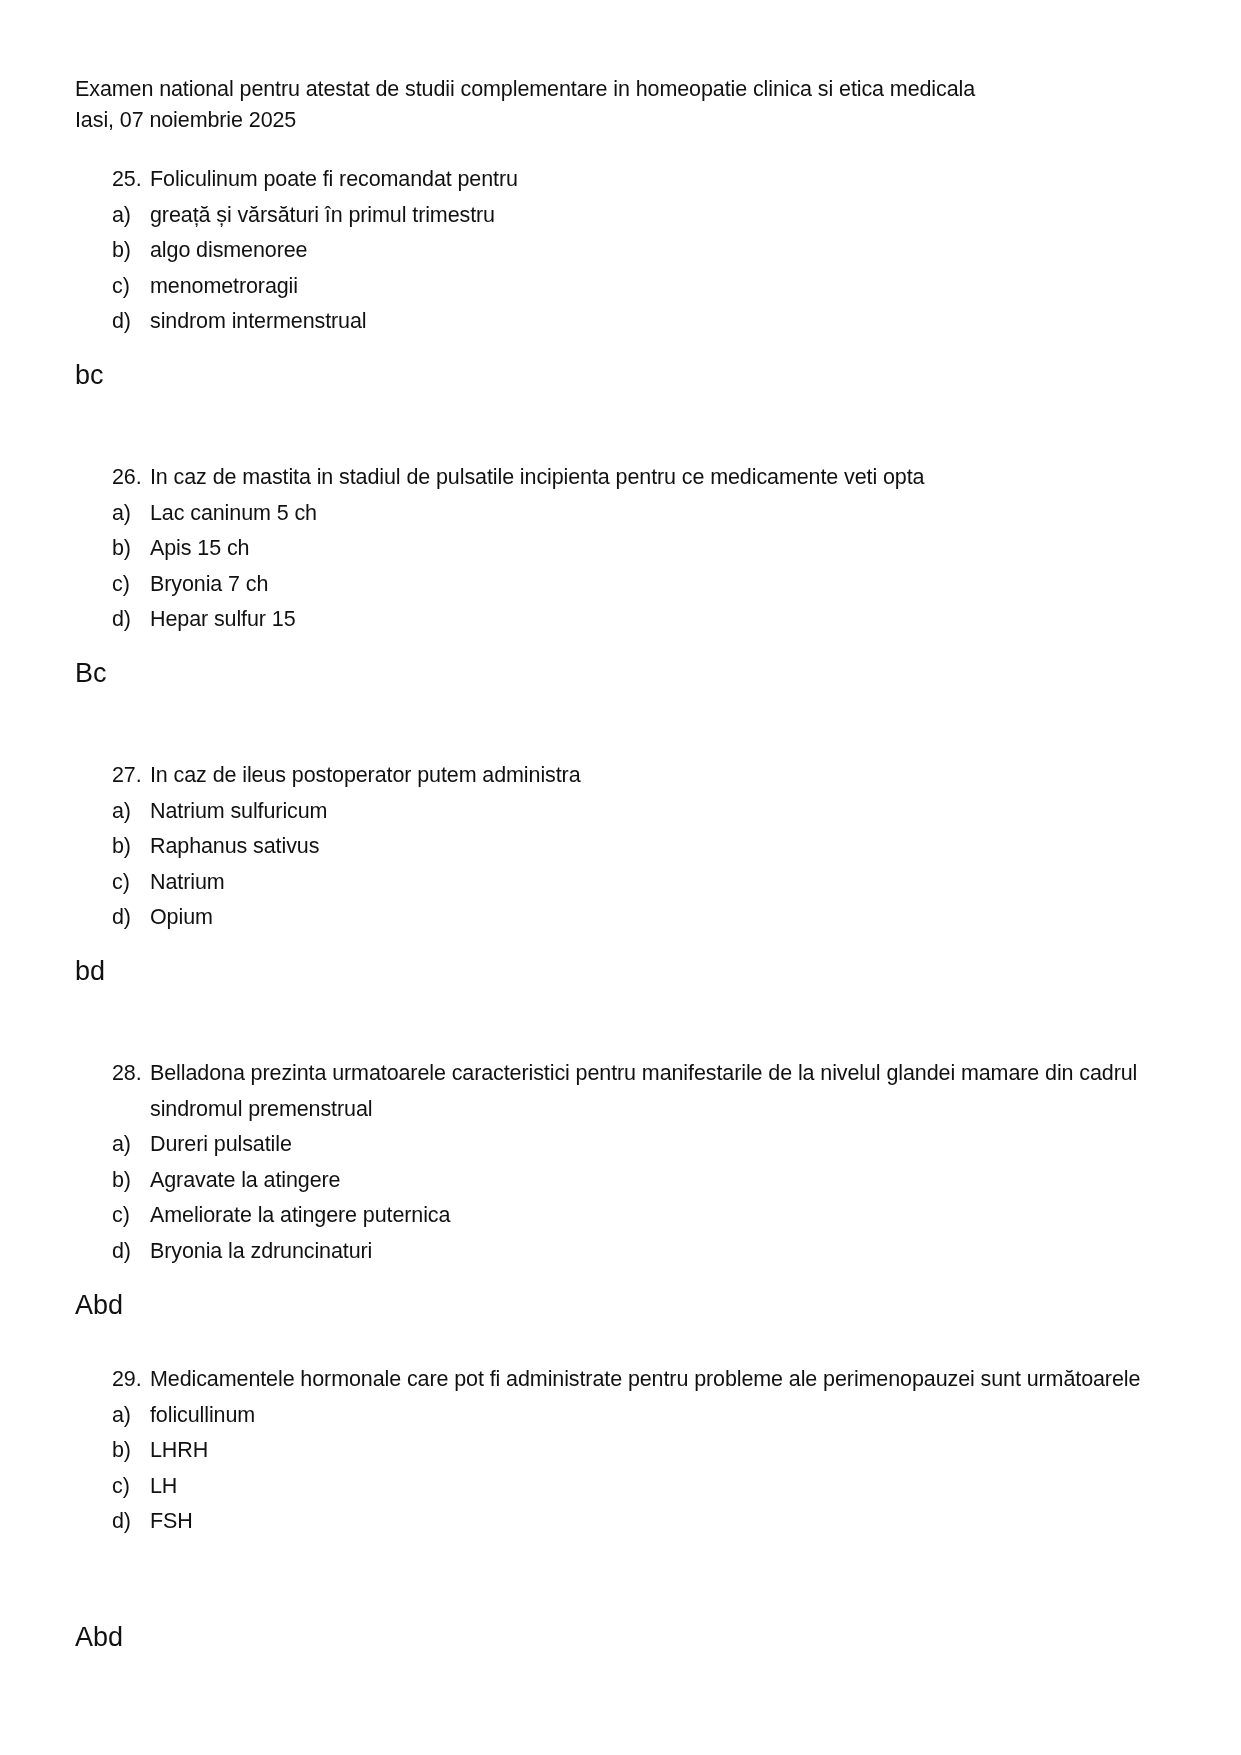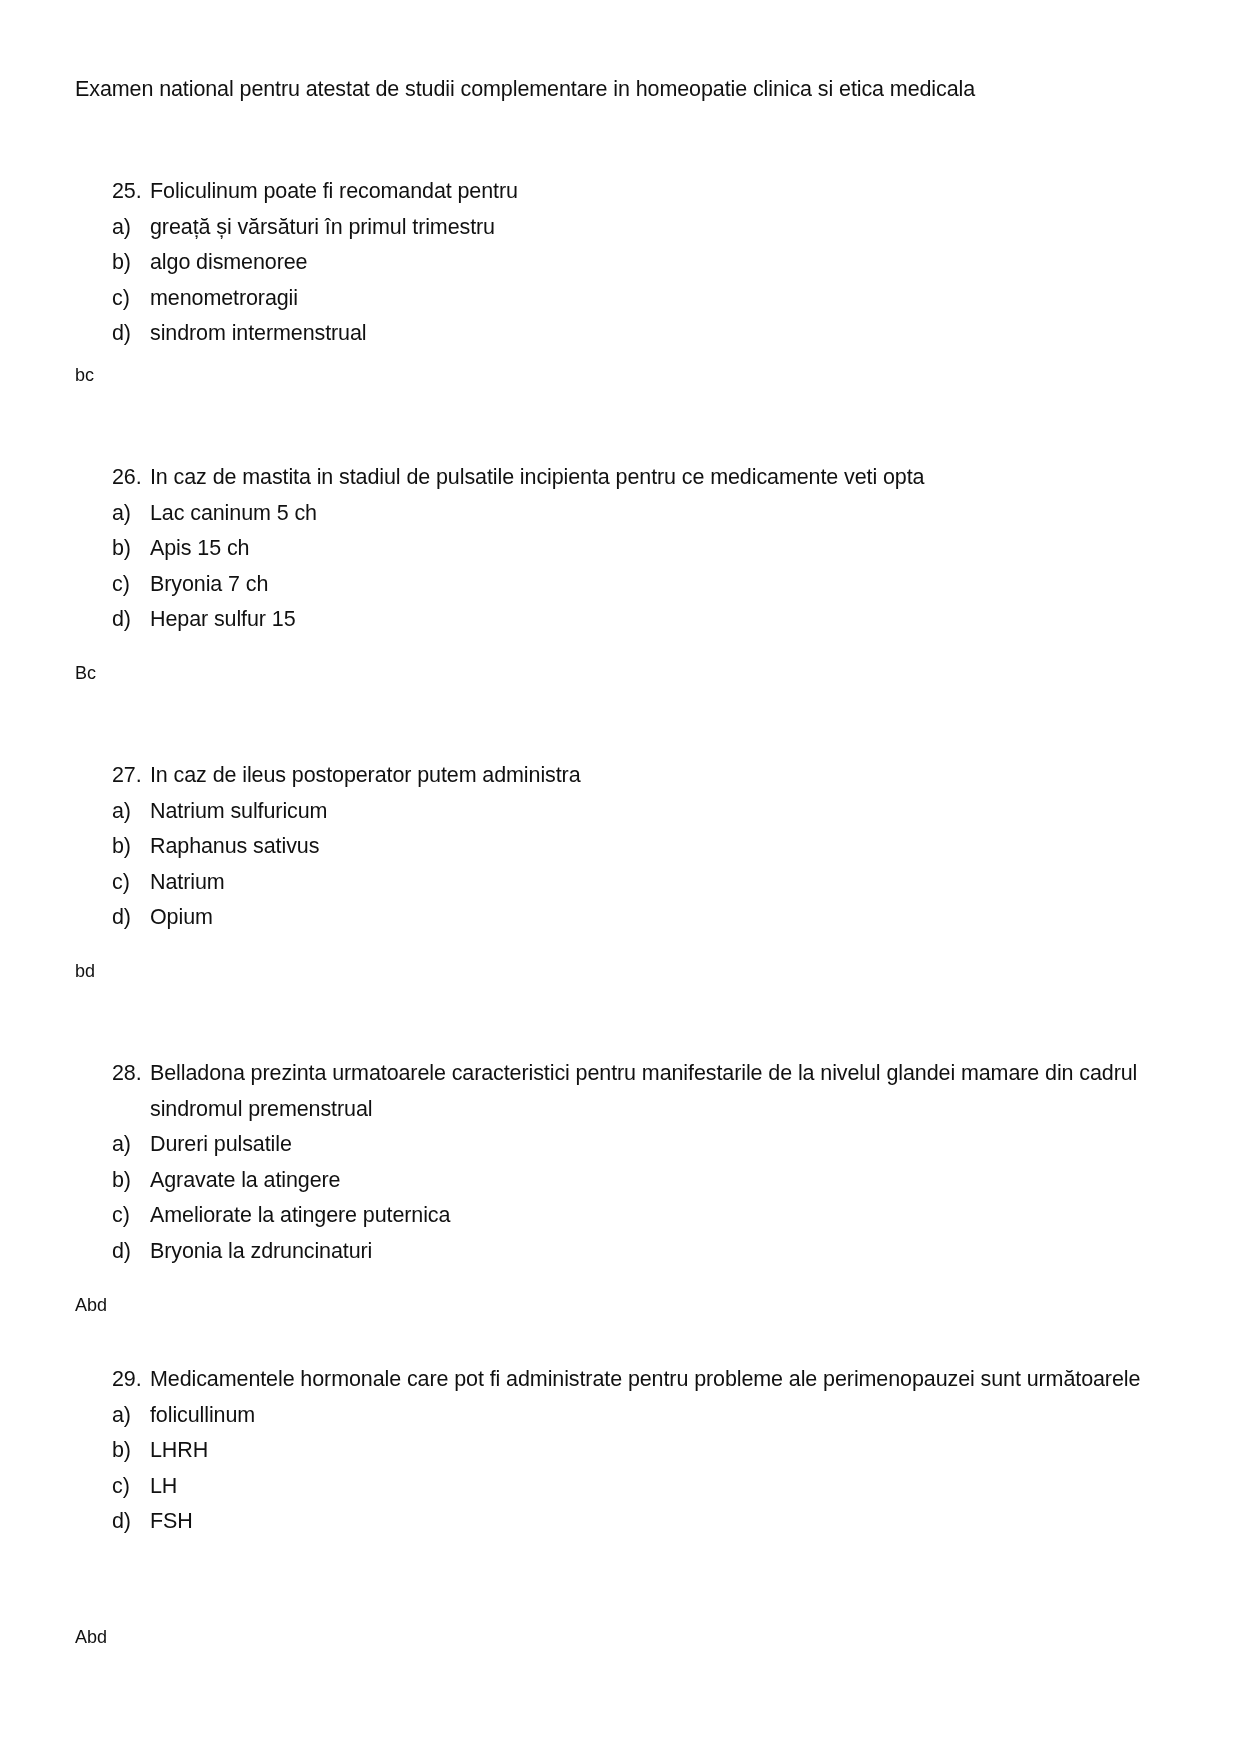--- a/index.html
+++ b/index.html
@@ -8,32 +8,33 @@
     font-family: "Liberation Sans", sans-serif; color: #111111;
   }
   .page { position: absolute; left: 0; top: 0; width: 1125px; height: 1755px; }
   .header { position: absolute; left: 75px; top: 74px; font-size: 21.5px; line-height: 31px; letter-spacing: -0.1px; }
   .question { position: absolute; left: 112px; width: 1060px; font-size: 21.5px; letter-spacing: -0.1px; }
   .q-stem { display: flex; line-height: 35.5px; }
   .q-num { width: 38px; flex: none; }
   .q-text { flex: 1; }
   .opt { display: flex; line-height: 35.5px; }
   .opt-letter { width: 38px; flex: none; }
-  .answer { position: absolute; left: 75px; font-size: 18px; line-height: 31px; }
+  .answer { position: absolute; left: 75px; font-size: 27px; line-height: 31px; }
 </style>
 </head>
 <body>
 
 <div class="page">
 
   <div class="header">
     <div>Examen national pentru atestat de studii complementare in homeopatie clinica si etica medicala</div>
+    <div>Iasi, 07 noiembrie 2025</div>
   </div>
 
-  <div class="question" style="top:162px;margin-top:12px;">
+  <div class="question" style="top:162px;">
     <div class="q-stem">
       <span class="q-num">25.</span>
       <span class="q-text">Foliculinum poate fi recomandat pentru</span>
     </div>
     <div class="opt">
         <span class="opt-letter">a)</span>
         <span>greață și vărsături în primul trimestru</span>
       </div>
     <div class="opt">
         <span class="opt-letter">b)</span>

